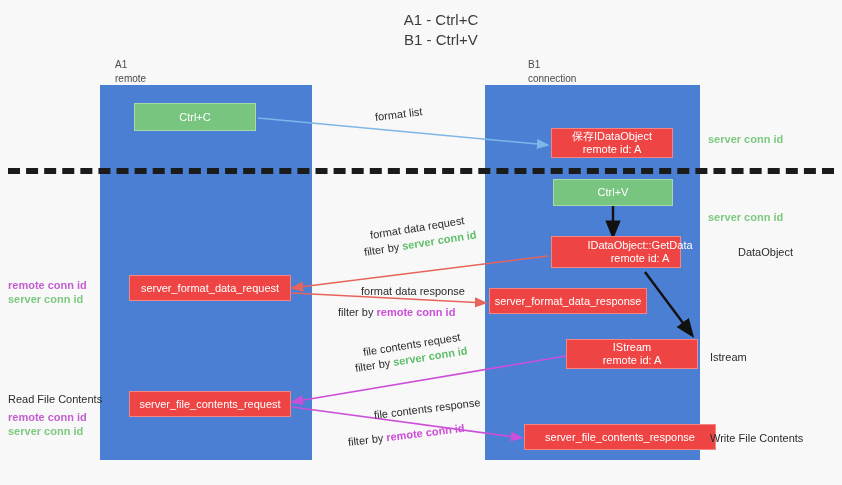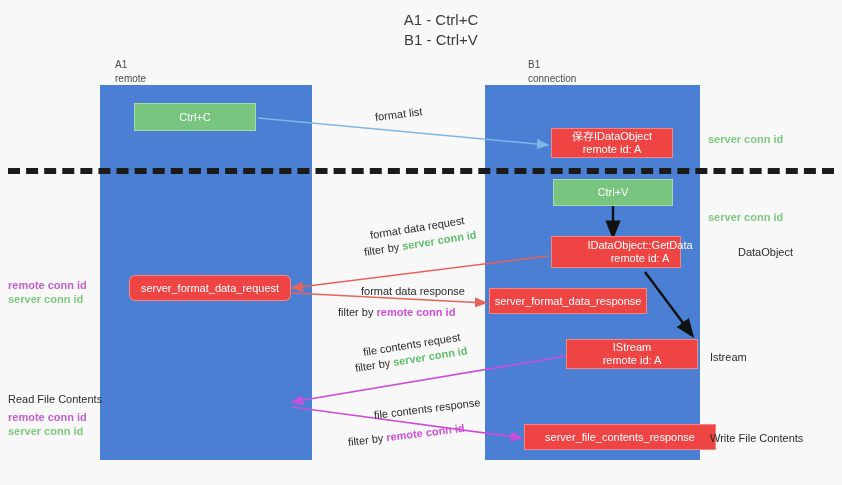--- a/index.html
+++ b/index.html
@@ -152,24 +152,25 @@
 remote id: A</div>
 
   <div class="abs box green" style="left:553px; top:179px; width:120px; height:27px;">Ctrl+V</div>
 
   <div class="abs box orange" style="left:551px; top:236px; width:130px; height:32px;padding-left:48px;">IDataObject::GetData
 remote id: A</div>
 
   <div class="abs box orange" style="left:566px; top:339px; width:132px; height:30px;">IStream
 remote id: A</div>
 
-  <div class="abs box orange" style="left:129px; top:275px; width:162px; height:26px;border-radius:6px;">server_format_data_request</div>
+  <div class="abs box orange" style="left:129px; top:275px; width:162px; height:26px;">server_format_data_request</div>
 
   <div class="abs box orange" style="left:489px; top:288px; width:158px; height:26px;">server_format_data_response</div>
 
+  <div class="abs box orange" style="left:129px; top:391px; width:162px; height:26px;">server_file_contents_request</div>
 
   <div class="abs box orange" style="left:524px; top:424px; width:192px; height:26px;">server_file_contents_response</div>
 
   <div class="abs edge-label tilt-up" style="left:375px; top:110px;">format list</div>
 
   <div class="abs edge-label tilt-up2" style="left:370px; top:228px;">format data request</div>
   <div class="abs edge-label tilt-up2" style="left:364px; top:245px;"><span>filter by </span><span class="green-txt">server conn id</span></div>
 
   <div class="abs edge-label" style="left:361px; top:284px;">format data response</div>
   <div class="abs edge-label" style="left:338px; top:305px;"><span>filter by </span><span class="purple-txt">remote conn id</span></div>

